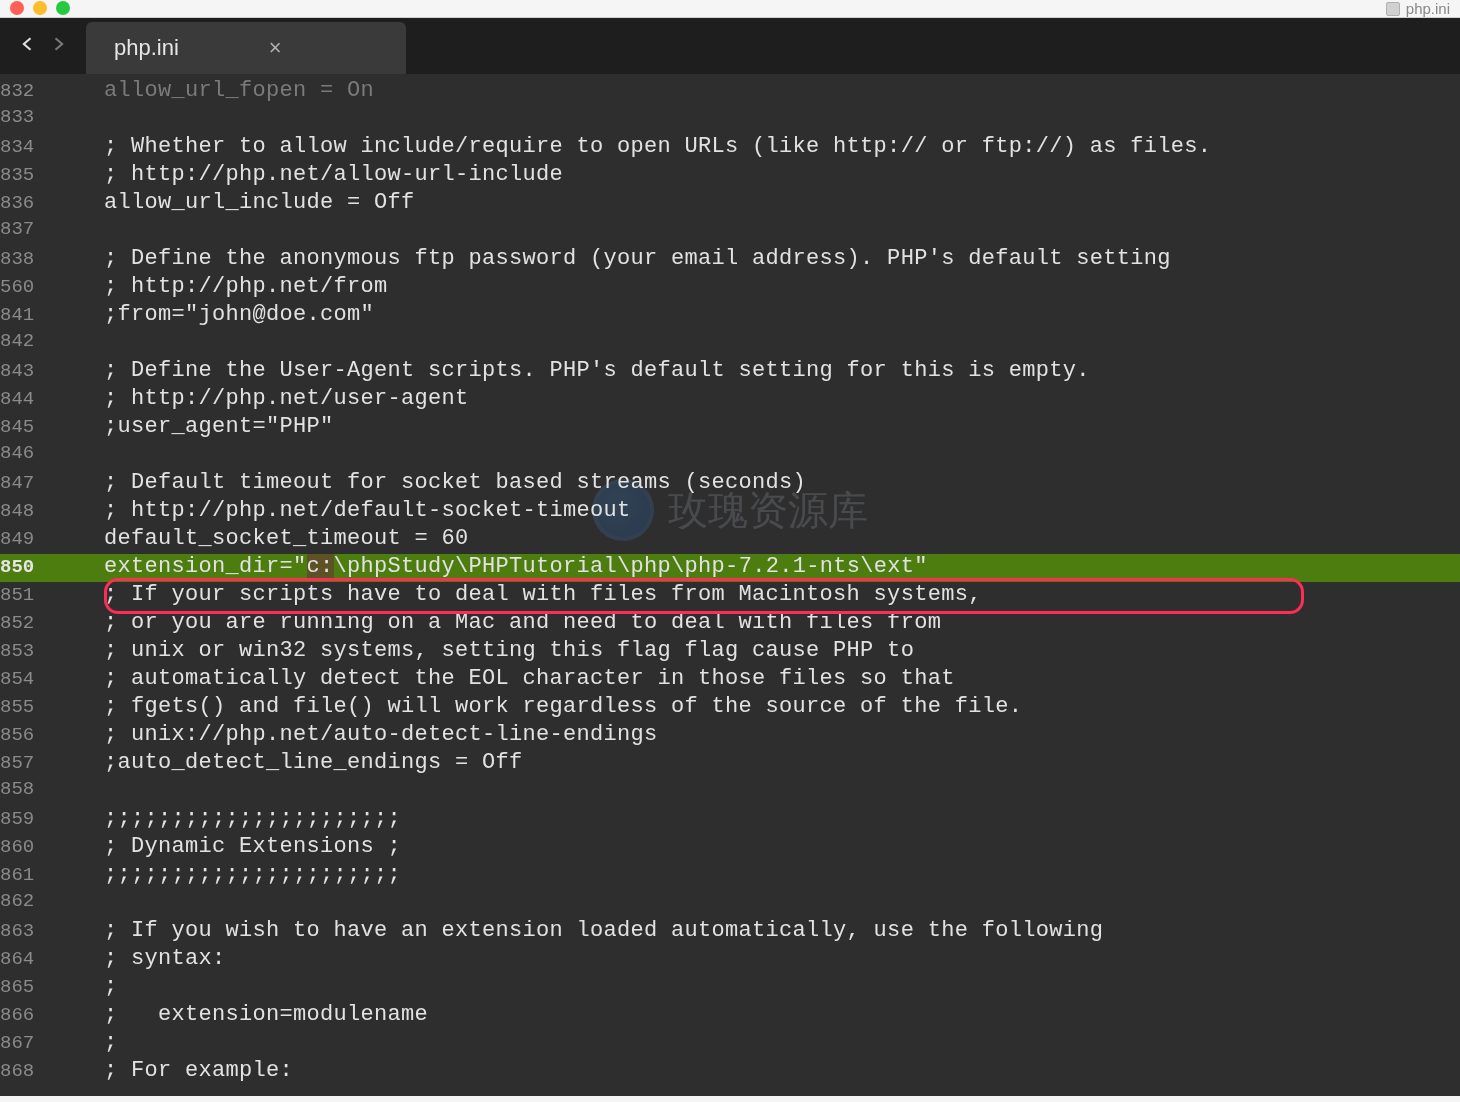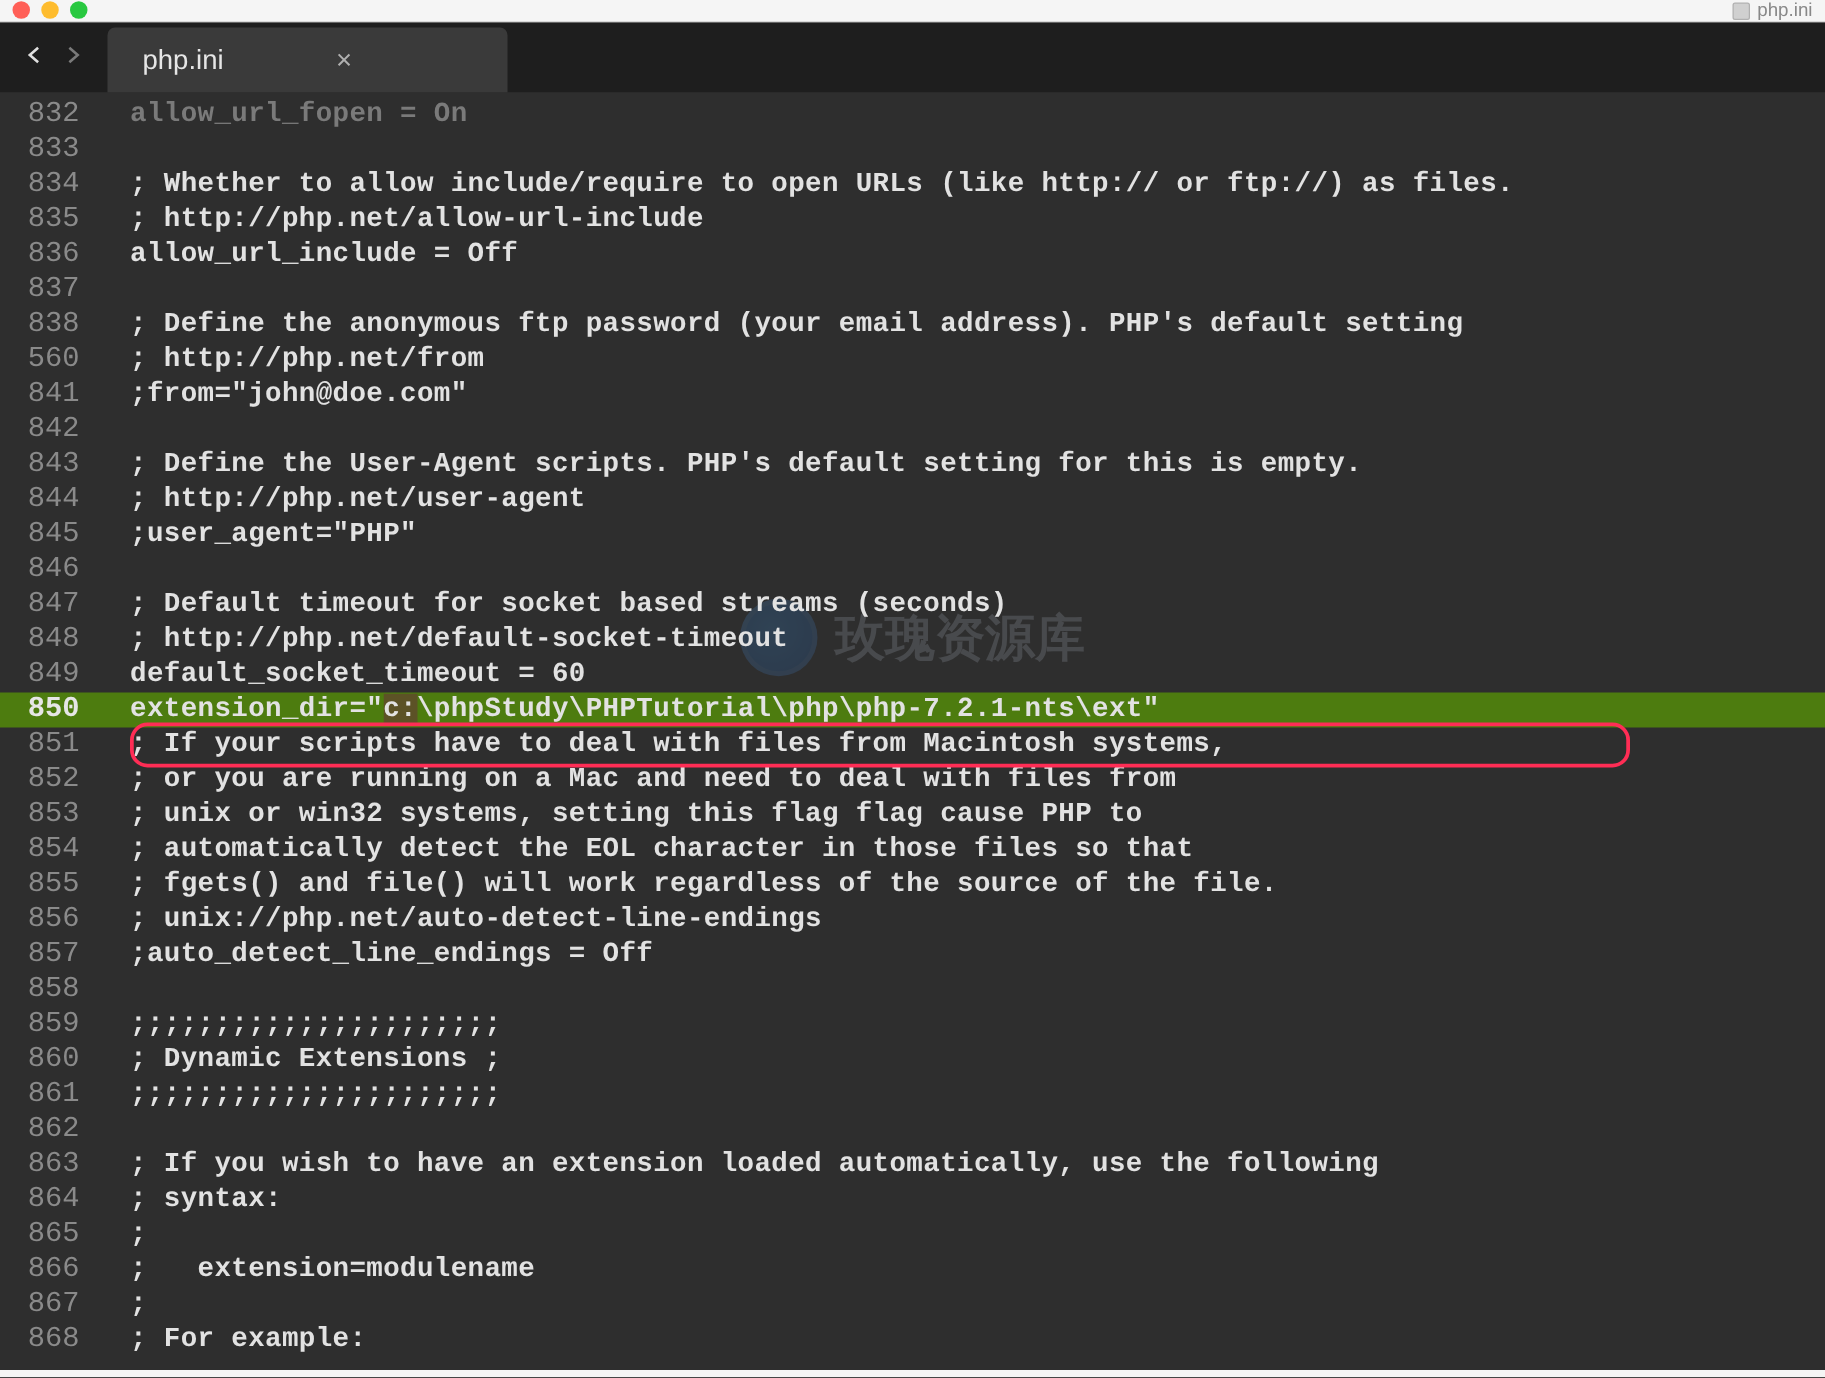--- a/index.html
+++ b/index.html
@@ -76,29 +76,29 @@
   .lines { position: relative; padding-top: 4px; }
   .line {
     display: flex;
     align-items: baseline;
     height: 28px;
     font-size: 22px;
     white-space: pre;
   }
   .gutter {
     width: 104px;
-    text-align: center;
+    text-align: left;
     padding-right: 18px;
     color: #8a8a8a;
-    font-size: 23px;
+    font-size: 19px;
     user-select: none;
   }
   .line.active { background: #4d7c0f; }
   .line.active .gutter { color: #e6e6e6; font-weight: 600; }
-  .code { color: #e2e2e2; letter-spacing: 0.3px; font-weight: bold; }
+  .code { color: #e2e2e2; letter-spacing: 0.3px; }
   .faded { color: #7a7a7a; }
   .sel { background: #5c5226; }
 
   
   .hl-box {
     position: absolute;
     border: 3px solid #ff2d55;
     border-radius: 14px;
     pointer-events: none;
   }
@@ -110,21 +110,21 @@
     transform: translateX(-50%);
     display: flex; align-items: center; gap: 14px;
     opacity: 0.18;
     pointer-events: none;
   }
   .wm-logo {
     width: 62px; height: 62px; border-radius: 50%;
     background: radial-gradient(circle at 40% 40%, #3aa0ff, #1f6bd0);
     box-shadow: inset 0 0 0 4px rgba(255,255,255,0.15);
   }
-  .wm-text { color: #c0c8d8; font-size: 40px; font-family: "PingFang SC","Microsoft YaHei",sans-serif; font-weight: 700; }
+  .wm-text { color: #c0c8d8; font-size: 40px; font-family: "PingFang SC","Microsoft YaHei",sans-serif; font-weight: 400; }
 
   
   .frame-edge-bottom { position:absolute; left:0; right:0; bottom:0; height:6px; background:#f5f5f5; }
 </style>
 </head>
 <body>
 
 <div class="titlebar">
   <div class="traffic">
     <span class="dot red"></span>

